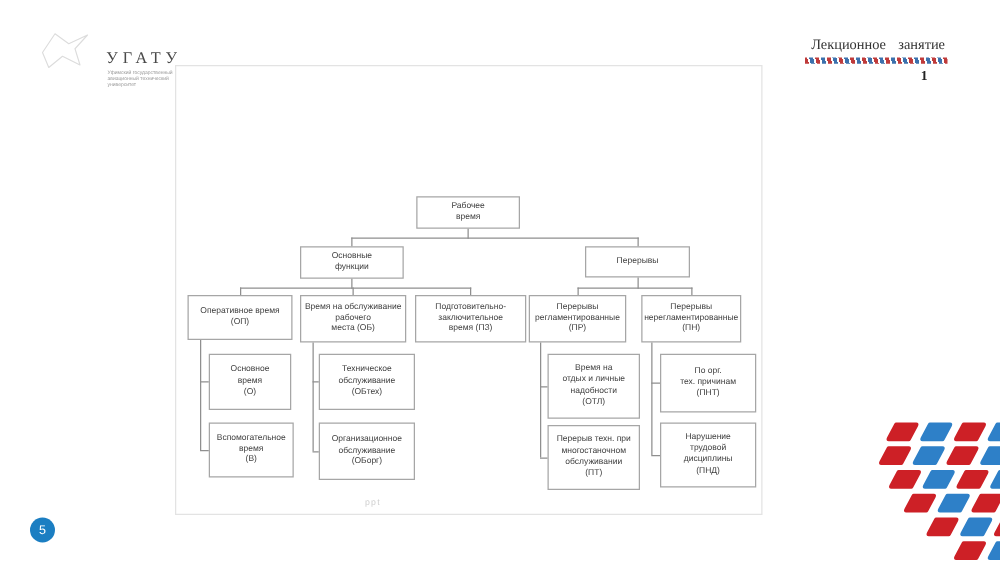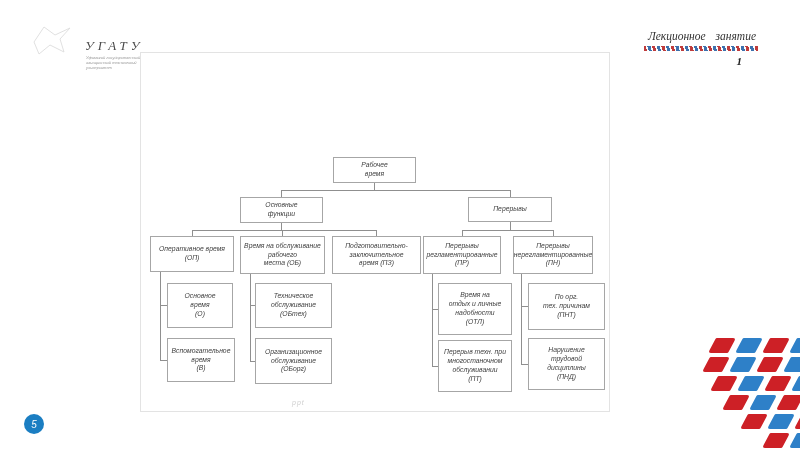--- a/index.html
+++ b/index.html
@@ -1,17 +1,17 @@
 <!DOCTYPE html>
 <html><head>
 <meta charset="utf-8">
 <style>
   html,body{margin:0;padding:0;background:#fff;}
   .slide{position:relative;width:800px;height:450px;background:#fff;overflow:hidden;
-         font-family:"Liberation Sans",sans-serif;font-style:italic;}
+         font-family:"Liberation Sans",sans-serif;}
 
   
   .logo{position:absolute;left:30px;top:22px;width:130px;height:50px;}
   .logo svg{position:absolute;left:0;top:0;}
   .logo-acronym{position:absolute;left:55px;top:16px;font-family:"Liberation Serif",serif;
     font-size:13px;letter-spacing:4px;color:#4a4a4a;}
   .logo-subtitle{position:absolute;left:56px;top:33px;font-size:4px;line-height:1.3;
     color:#9a9a9a;white-space:pre-line;}
 
   .lecture{position:absolute;right:40px;top:30px;width:180px;text-align:center;}

